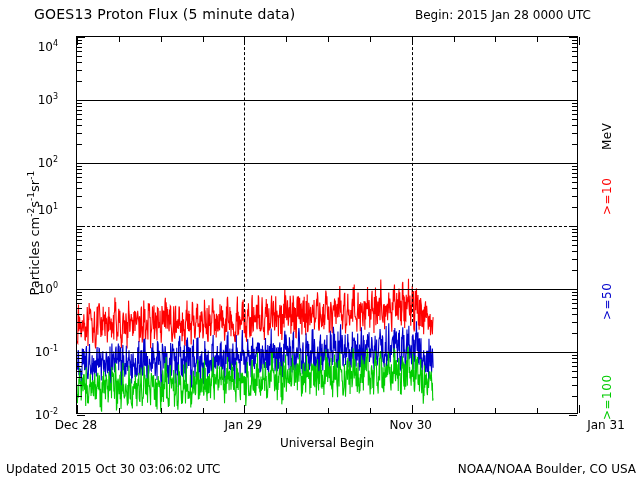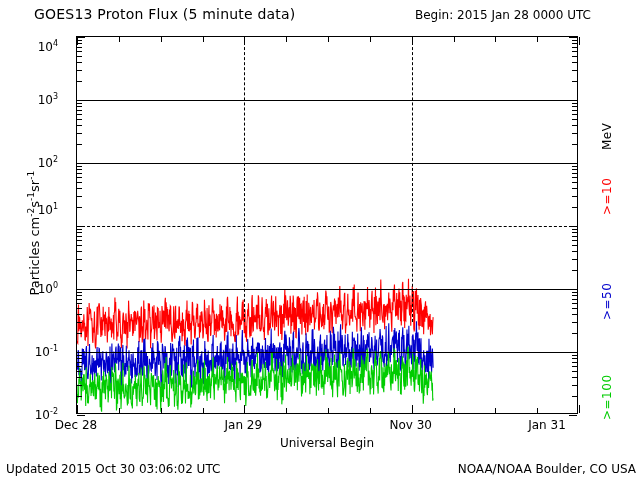--- a/index.html
+++ b/index.html
@@ -215,21 +215,21 @@
     <div class="ylab" style="top: 414px;">10<sup>-2</sup></div>
     <div class="ylab" style="top: 351px;">10<sup>-1</sup></div>
     <div class="ylab" style="top: 288px;">10<sup>0</sup></div>
     <div class="ylab" style="top: 209px;">10<sup>1</sup></div>
     <div class="ylab" style="top: 162px;">10<sup>2</sup></div>
     <div class="ylab" style="top: 99px;">10<sup>3</sup></div>
     <div class="ylab" style="top: 36px; margin-top: 10px;">10<sup>4</sup></div>
     <div class="xlab" style="left: 76px;">Dec 28</div>
     <div class="xlab" style="left: 243.333px;">Jan 29</div>
     <div class="xlab" style="left: 410.667px;">Nov 30</div>
-    <div class="xlab" style="left: 547px;">Jan 31</div>
+    <div class="xlab" style="left: 606px;">Jan 31</div>
   </div>
 
 <div class="abs" id="ytitle">
   Particles cm<sup>-2</sup>s<sup>-1</sup>sr<sup>-1</sup>
 </div>
 <div class="abs" id="xtitle">Universal Begin</div>
 
 <div class="rlegend" style="top:150px;color:#000;">MeV</div>
 <div class="rlegend" style="top:215px;color:#ff0000;">&gt;=10</div>
 <div class="rlegend" style="top:320px;color:#0000cc;">&gt;=50</div>

